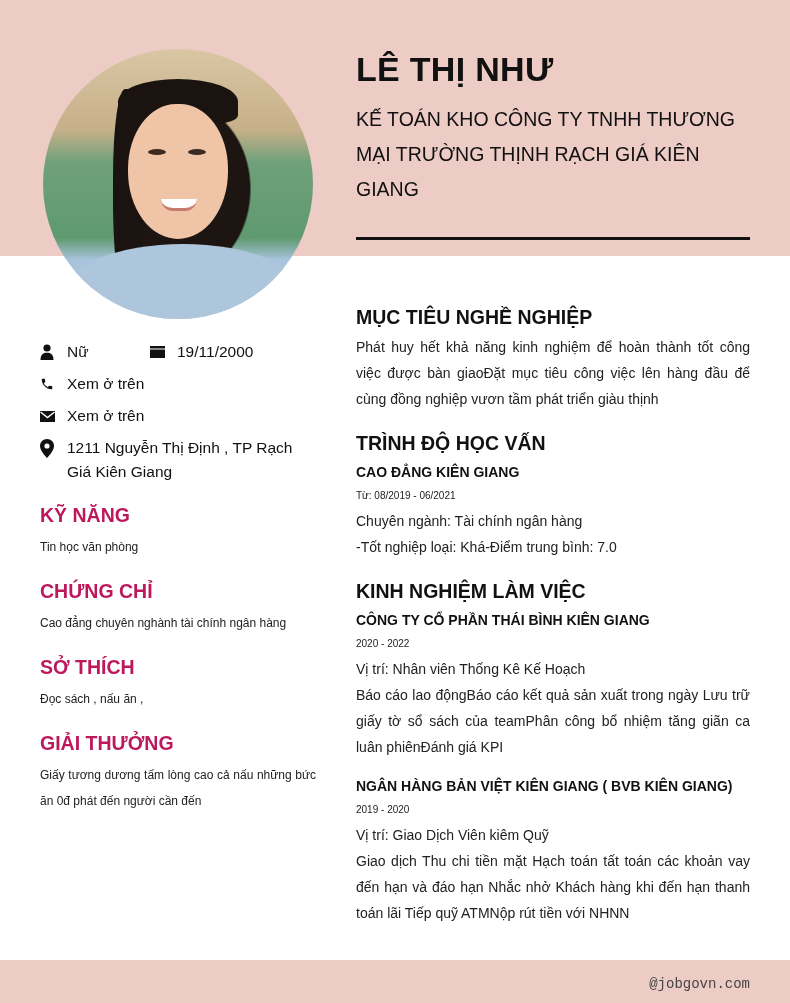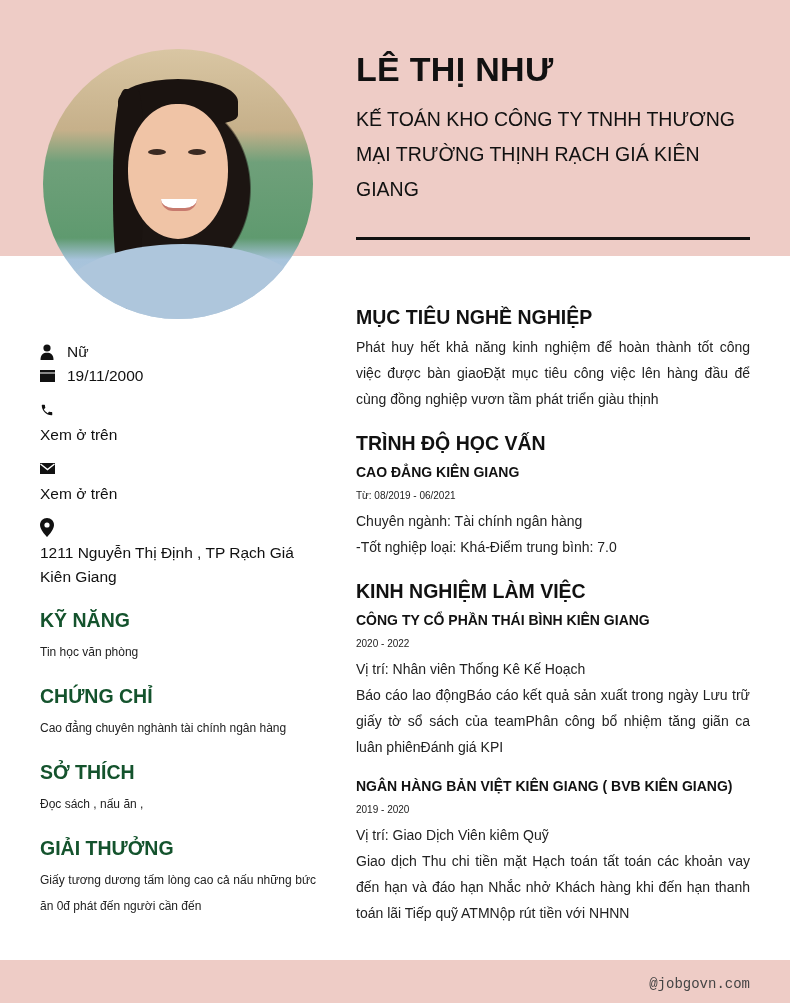--- a/index.html
+++ b/index.html
@@ -21,27 +21,27 @@
     .photo .smile { position: absolute; left: 118px; top: 150px; width: 36px; height: 12px; background: #fff; border-radius: 0 0 18px 18px; border-bottom: 3px solid #c77a6e; }
     .photo .eye { position: absolute; top: 100px; width: 18px; height: 6px; background: #3a2a22; border-radius: 50%; }
     .photo .hair-left { position: absolute; left: 70px; top: 40px; width: 30px; height: 220px; background: #1a1310; border-radius: 40% 20% 50% 50%; }
     .photo .hair-top { position: absolute; left: 75px; top: 30px; width: 120px; height: 45px; background: #1a1310; border-radius: 50% 50% 20% 20%; }
 
     .name { position: absolute; left: 356px; top: 50px; font-size: 34px; font-weight: bold; color: #111; letter-spacing: 0.3px; }
     .job-title { position: absolute; left: 356px; top: 102px; width: 394px; font-size: 19.5px; line-height: 35px; color: #111; }
     .header-rule { position: absolute; left: 356px; top: 237px; width: 394px; height: 3px; background: #111; }
 
     .left-col { position: absolute; left: 40px; top: 340px; width: 276px; }
-    .info-row { display: flex; align-items: flex-start; font-size: 15.5px; line-height: 24px; margin-bottom: 8px; flex-direction: column; }
+    .info-row { display: flex; align-items: flex-start; font-size: 15.5px; line-height: 24px; margin-bottom: 8px; }
     .info-row .ico { width: 27px; flex: 0 0 27px; height: 24px; display: flex; align-items: center; }
     .info-row .ico svg { display: block; }
     .info-row .half { display: flex; align-items: flex-start; }
     .info-row .half.first { width: 110px; }
 
-    .sec-title { font-size: 19.5px; font-weight: bold; color: #14532d; margin-top: 18px; margin-bottom: 6px; line-height: 26px; }
+    .sec-title { font-size: 19.5px; font-weight: bold; color: #be185d; margin-top: 18px; margin-bottom: 6px; line-height: 26px; }
     .sec-text { font-size: 12px; line-height: 26px; color: #222; text-align: justify; }
 
     .right-col { position: absolute; left: 356px; top: 302px; width: 394px; }
     .r-title { font-size: 19.5px; font-weight: bold; color: #111; line-height: 30px; margin-bottom: 2px; }
     .r-text { font-size: 14px; line-height: 26px; color: #222; text-align: justify; }
     .r-sub { font-size: 14px; font-weight: bold; color: #111; line-height: 24px; }
     .r-italic { font-size: 10px; color: #222; line-height: 24px; }
     .r-line { font-size: 14px; color: #222; line-height: 26px; }
     .r-section { margin-bottom: 16px; }
     .r-entry { margin-bottom: 14px; }

